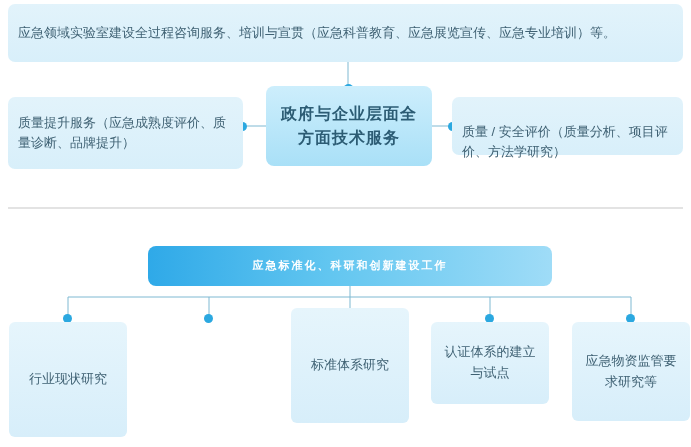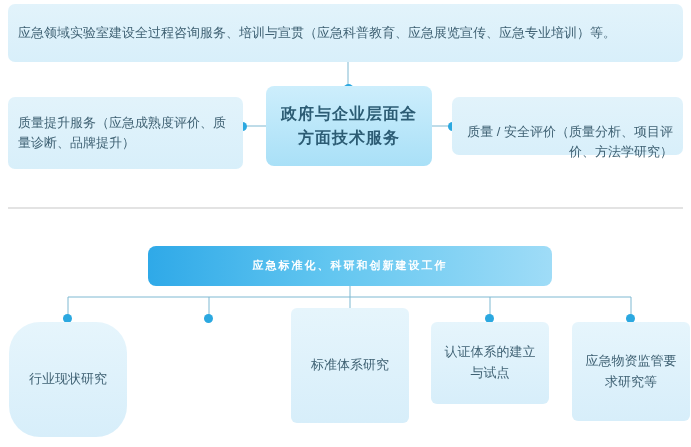--- a/index.html
+++ b/index.html
@@ -130,21 +130,21 @@
   </div>
 
   <div class="dot" style="left:238px; top:122px;"></div>
   <div class="dot" style="left:448px; top:122px;"></div>
 
   <div class="node pale pale-left" style="left:8px; top:97px; width:235px; height:72px;">
     <span class="node-text" style="text-align:left;">质量提升服务（应急成熟度评价、质量诊断、品牌提升）</span>
   </div>
 
   <div class="node pale pale-left" style="left:452px; top:97px; width:231px; height:58px;">
-    <span class="node-text" style="text-align:right;margin-top:32px;">质量 / 安全评价（质量分析、项目评价、方法学研究）</span>
+    <span class="node-text" style="text-align:left;margin-top:32px;">质量 / 安全评价（质量分析、项目评价、方法学研究）</span>
   </div>
 
   <div class="divider" style="top:207px;"></div>
 
   <div class="node banner" style="left:148px; top:246px; width:404px; height:40px;">
     <span class="node-text">应急标准化、科研和创新建设工作</span>
   </div>
 
   <svg class="conn">
 
@@ -158,21 +158,21 @@
     <line x1="490" y1="297" x2="490" y2="318" stroke="#7fb9d2" stroke-width="1"></line>
     <line x1="631" y1="297" x2="631" y2="318" stroke="#7fb9d2" stroke-width="1"></line>
   </svg>
 
   <div class="dot" style="left:63px;  top:314px;"></div>
   <div class="dot" style="left:204px; top:314px;"></div>
   <div class="dot" style="left:345px; top:314px;"></div>
   <div class="dot" style="left:485px; top:314px;"></div>
   <div class="dot" style="left:626px; top:314px;"></div>
 
-  <div class="node card" style="left:9px;   top:322px; width:118px; height:115px;border-radius:31px;">
+  <div class="node card" style="left:9px;   top:322px; width:118px; height:115px;">
     <span class="node-text">行业现状研究</span>
   </div>
   <div class="node card" style="left:291px; top:308px; width:118px; height:115px;">
     <span class="node-text">标准体系研究</span>
   </div>
   <div class="node card" style="left:431px; top:322px; width:118px; height:82px;">
     <span class="node-text">认证体系的建立与试点</span>
   </div>
   <div class="node card" style="left:572px; top:322px; width:118px; height:99px;justify-content:center;">
     <span class="node-text">应急物资监管要求研究等</span>

